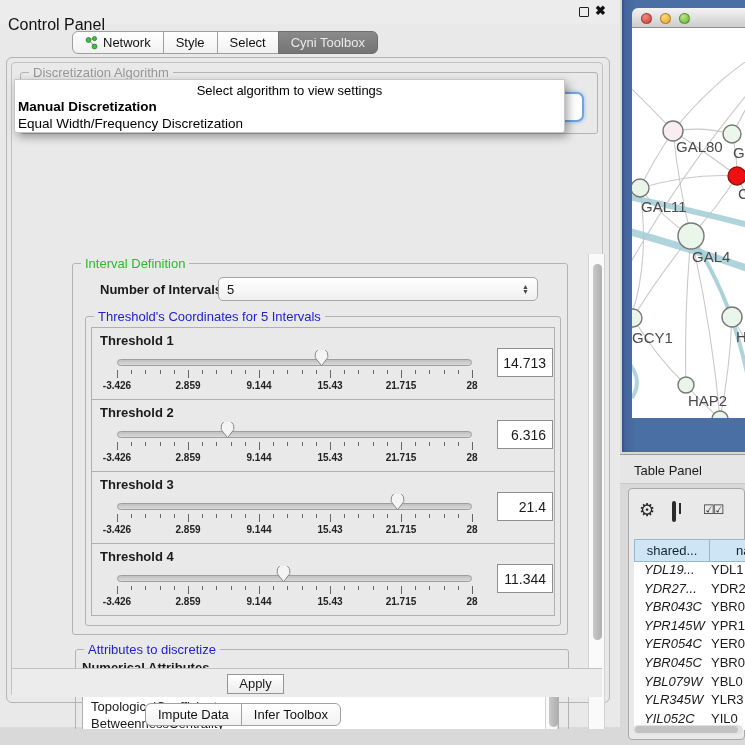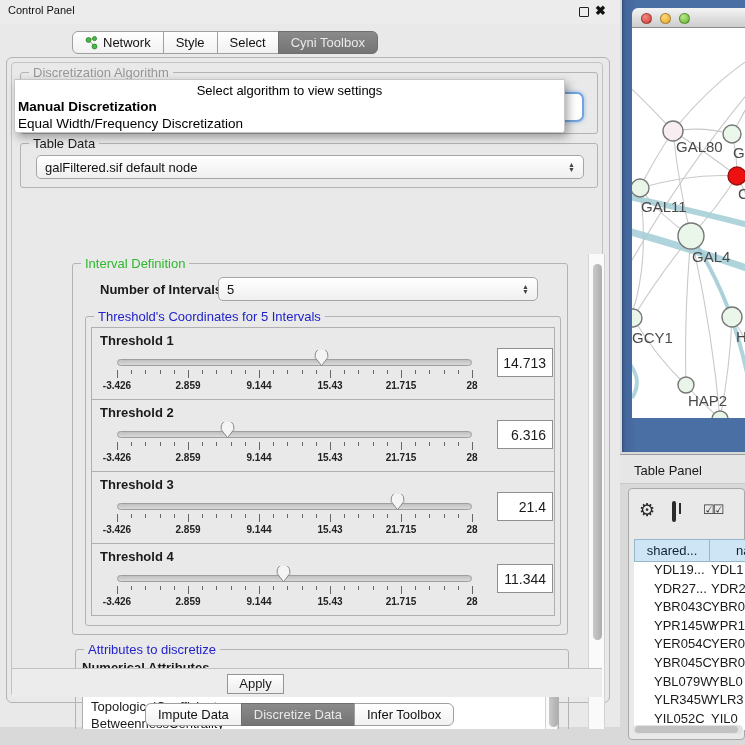--- a/index.html
+++ b/index.html
@@ -3,21 +3,21 @@
 <meta charset="utf-8">
 <style>
   * { margin:0; padding:0; box-sizing:border-box; }
   html,body { width:745px; height:745px; overflow:hidden; }
   body { font-family:"Liberation Sans", sans-serif; background:#d9d9d9; position:relative; color:#1a1a1a; }
   .abs { position:absolute; }
 
   
   #control-panel { left:0; top:0; width:620px; height:727px; background:#e9e9e9; }
   #cp-titlebar { left:0; top:0; width:620px; height:24px; background:#ececec; }
-  #cp-title { left:8px; top:4px; font-size:11px; color:#111; }
+  #cp-title { left:8px; top:16px; font-size:16px; color:#111; }
   .win-float { left:579px; top:7px; width:10px; height:10px; border:1.6px solid #222; border-radius:1px; }
   .win-close { left:595px; top:3px; font-size:13px; font-weight:bold; color:#111; }
 
   
   .seg { display:flex; height:23px; }
   .seg .tab { height:23px; line-height:21px; padding:0 12px; background:linear-gradient(#ffffff,#f1f1f1);
     border:1px solid #9f9f9f; font-size:13px; color:#111; margin-left:-1px; white-space:nowrap;
     display:flex; align-items:center; gap:5px; }
   .seg .tab:first-child { border-radius:6px 0 0 6px; margin-left:0; }
   .seg .tab:last-child { border-radius:0 6px 6px 0; }
@@ -91,21 +91,21 @@
 
   #table-box { left:628px; top:488px; width:117px; height:252px; border:1px solid #a8a8a8; border-radius:4px; background:#e9e9e9; }
   .gear { font-size:18px; color:#2b2b2b; }
   .col-icon { width:16px; height:15px; border:2px solid #2b2b2b; border-radius:3px; position:relative; }
   .col-icon::before { content:""; position:absolute; left:5px; top:0; width:2px; height:11px; background:#2b2b2b; }
   .checks { font-size:13px; letter-spacing:-2px; color:#2b2b2b; }
   .hdr-cell { position:absolute; top:0; height:23px; background:#cde5f4; border:1px solid #97b7cb;
     font-size:13px; line-height:21px; text-align:center; color:#123; }
   #tbl-body { position:absolute; left:5px; top:73px; width:112px; height:168px; background:#fff; overflow:hidden; }
   .tr { height:18.6px; font-size:13px; white-space:nowrap; }
-  .tr .c1 { display:inline-block; width:77px; padding-left:20px; }
+  .tr .c1 { display:inline-block; width:77px; padding-left:10px;font-style:italic; }
   .hscroll { position:absolute; left:4px; bottom:5px; width:110px; height:9px; background:#e2e2e2; border-radius:5px; }
   .hthumb { position:absolute; left:2px; top:1px; width:103px; height:7px; border-radius:4px; background:#c2c2c2; }
 
   svg text { font-family:"Liberation Sans", sans-serif; }
 </style>
 </head>
 <body>
 
 <div id="control-panel" class="abs">
 
@@ -137,30 +137,20 @@
       </div>
   </div>
 
   <div id="outer-panel" class="abs"></div>
   <div id="inner-panel" class="abs">
 
     <div class="group abs" style="left:8px;top:9px;width:578px;height:62px;">
       <span class="group-label gray-t">Discretization Algorithm</span>
     </div>
 
-    <div class="group abs" style="left:8px;top:80px;width:578px;height:45px;">
-      <span class="group-label">Table Data</span>
-      <div class="combo abs" style="left:15px;top:11px;width:548px;height:24px;">
-        <span>galFiltered.sif default node</span>
-        <span class="stepper">
-            <span>▲</span>
-            <span>▼</span>
-          </span>
-      </div>
-    </div>
 
     <div id="viewport" class="abs">
 
       <div class="group abs" style="left:33px;top:9px;width:496px;height:372px;">
         <span class="group-label green-t">Interval Definition</span>
 
         <span class="abs" style="left:27px;top:18px;font-size:13px;font-weight:bold;">Number of Intervals</span>
         <div class="combo abs" style="left:145px;top:13px;width:320px;height:24px;">
           <span>5</span>
           <span class="stepper">
@@ -373,23 +363,20 @@
   <div id="algo-combo-sliver" class="abs"></div>
   <div id="algo-popup" class="abs">
     <span class="ph">Select algorithm to view settings</span>
     <span class="op1">Manual Discretization</span>
     <span class="op2">Equal Width/Frequency Discretization</span>
   </div>
 
   <div id="bottom-tabs" class="abs seg">
     <div class="tab">
         <span>Impute Data</span>
-      </div>
-    <div class="tab sel">
-        <span>Discretize Data</span>
       </div>
     <div class="tab">
         <span>Infer Toolbox</span>
       </div>
   </div>
 </div>
 
 <div id="net-frame" class="abs">
   <div id="mac-window" class="abs">
     <div id="mac-titlebar" class="abs">

